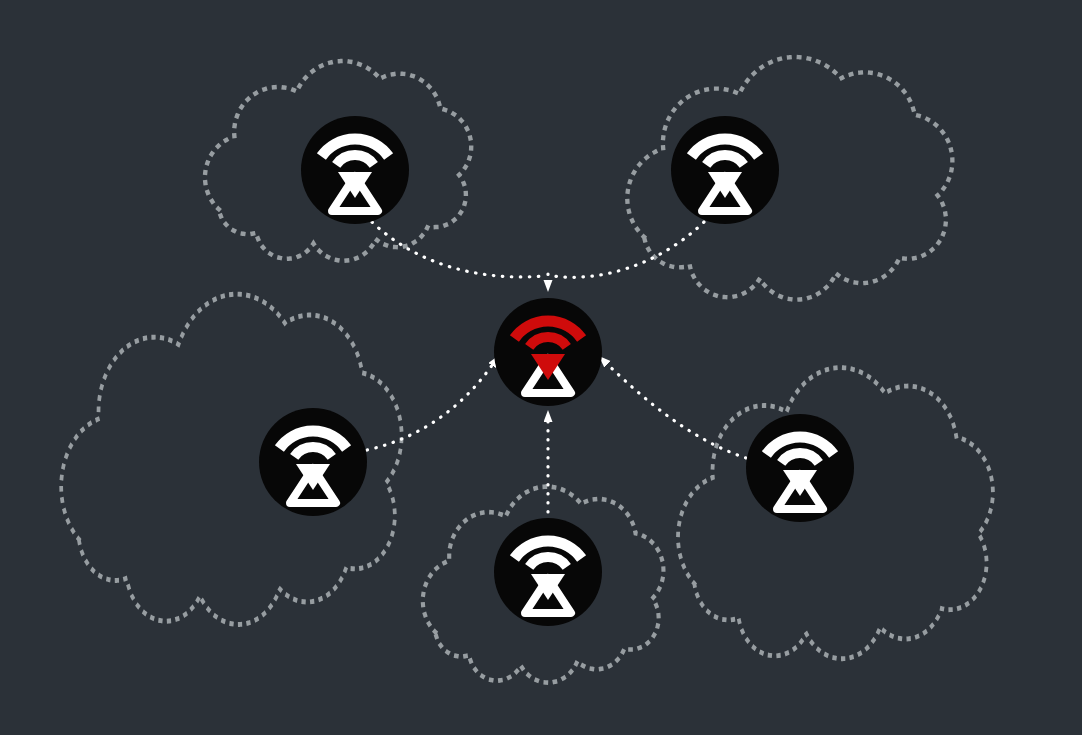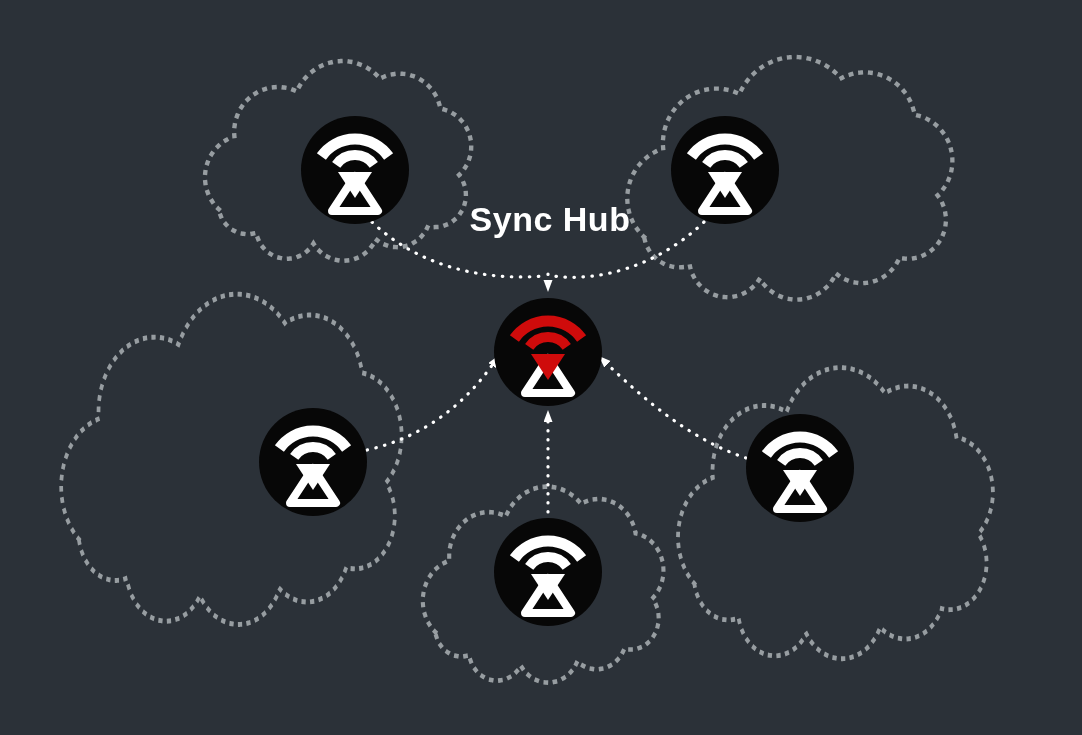--- a/index.html
+++ b/index.html
@@ -92,14 +92,13 @@
       <use href="#node-icon" class="peer-icon"></use>
     </g>
     <g transform="translate(488,512)">
       <use href="#node-icon" class="peer-icon"></use>
     </g>
     <g transform="translate(488,292)">
       <use href="#node-icon" class="hub-icon"></use>
     </g>
   </svg>
 
-  <div class="title">Sync Hub</div>
 </div>
 
 </body></html>

